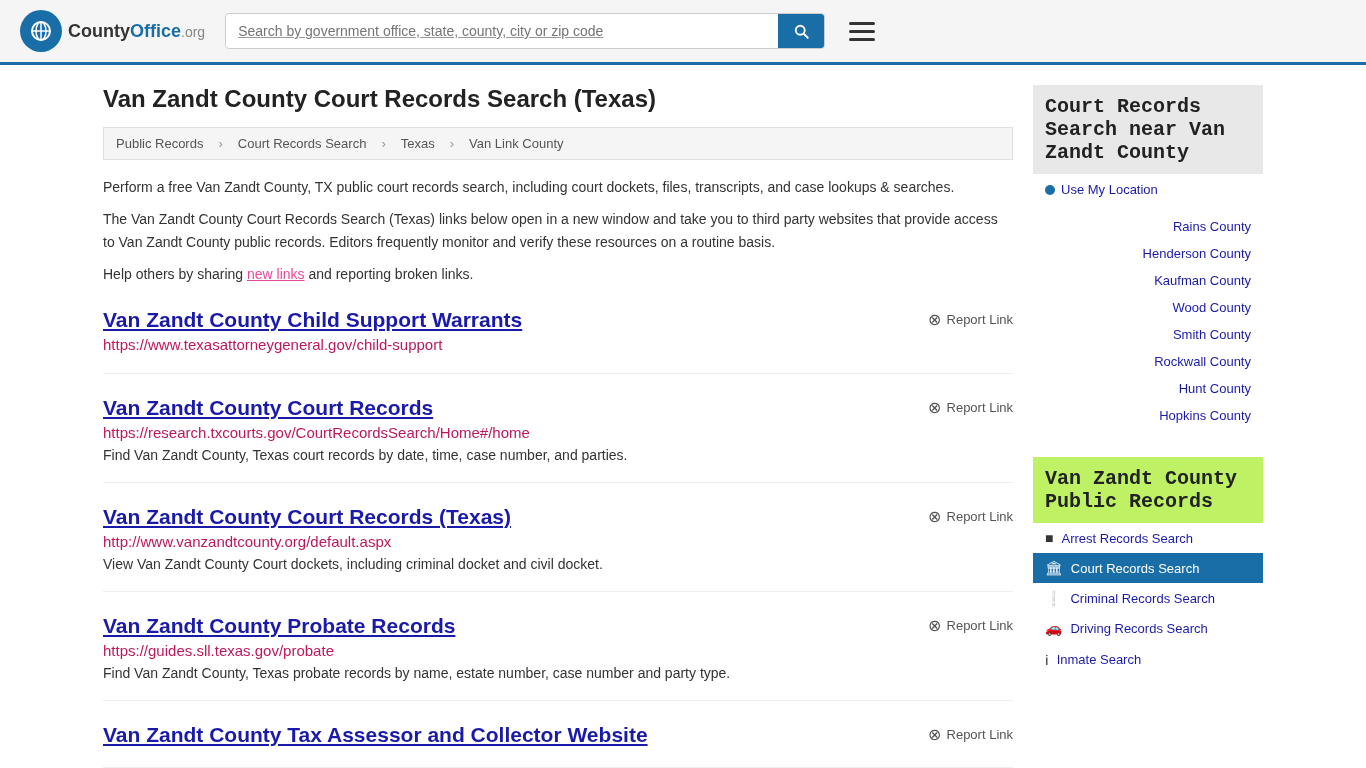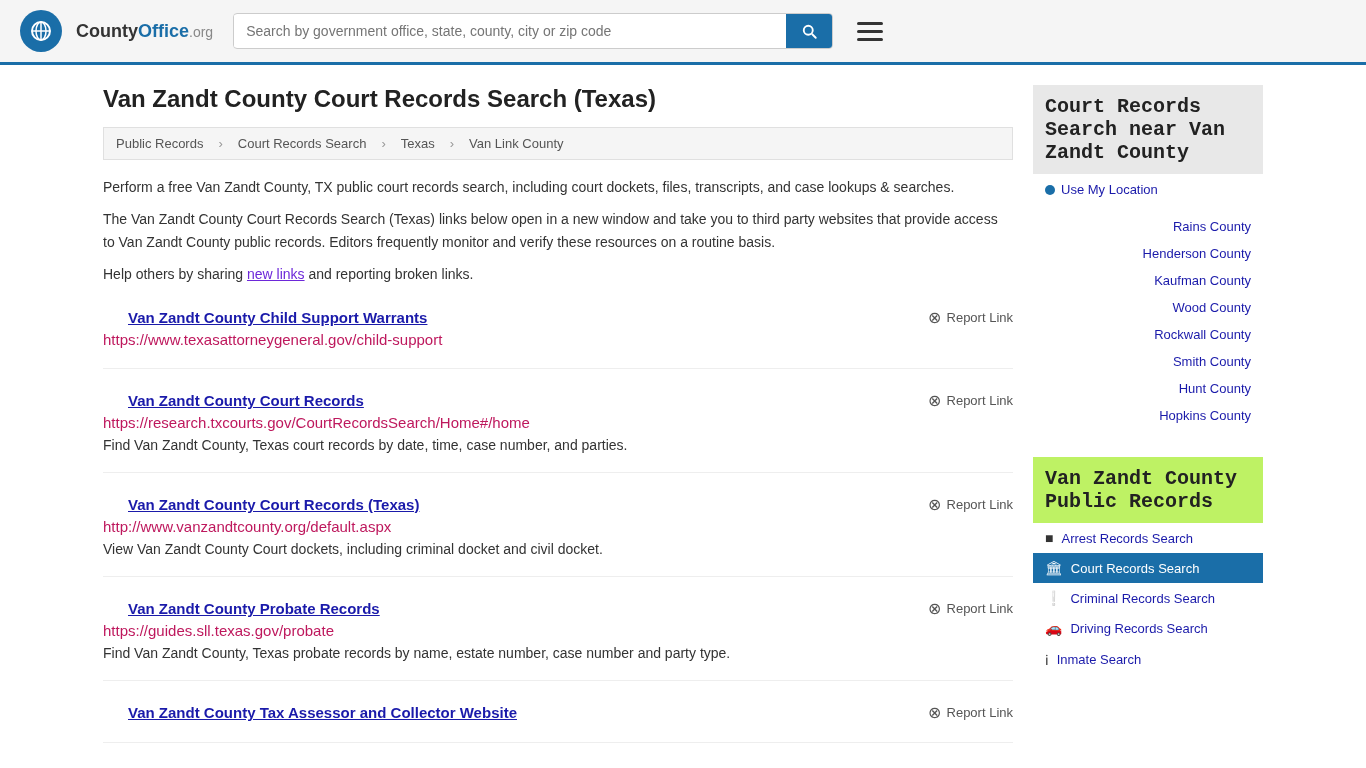--- a/index.html
+++ b/index.html
@@ -10,21 +10,21 @@
       background: #f5f5f5;
       border-bottom: 3px solid #1a6ea8;
       padding: 10px 20px;
       display: flex;
       align-items: center;
       gap: 20px;
     }
     .logo-area {
       display: flex;
       align-items: center;
-      gap: 14px;
+      gap: 6px;
       text-decoration: none;
     }
     .logo-circle {
       width: 42px;
       height: 42px;
       background: #1a6ea8;
       border-radius: 50%;
       display: flex;
       align-items: center;
       justify-content: center;
@@ -42,20 +42,21 @@
       overflow: hidden;
       background: white;
     }
     .search-input {
       flex: 1;
       padding: 8px 12px;
       border: none;
       outline: none;
       font-size: 14px;
       color: #999;
+      text-decoration: underline;
     }
     .search-btn {
       background: #1a6ea8;
       border: none;
       padding: 8px 14px;
       cursor: pointer;
       display: flex;
       align-items: center;
       justify-content: center;
     }
@@ -104,41 +105,40 @@
       color: #555;
       margin-bottom: 16px;
       display: flex;
       align-items: center;
       gap: 15px;
     }
     .breadcrumb a { color: #555; text-decoration: none; }
     .breadcrumb .sep { color: #999; }
 
     .description { font-size: 14px; color: #333; line-height: 1.6; margin-bottom: 10px; }
-    .description a { color: #6d28d9; }
+    .description a { color: #ec4899; }
 
     
     .result-item {
       margin-top: 22px;
       padding-bottom: 16px;
       border-bottom: 1px solid #eee;
     }
     .result-title-row {
       display: flex;
       align-items: center;
       justify-content: space-between;
       margin-bottom: 4px;
     }
     .result-title {
-      font-size: 15px;
+      font-size: 21px;
       font-weight: bold;
       color: #1a1aaa;
       text-decoration: underline;
       cursor: pointer;
-      margin-left: 25px;
     }
     .report-link {
       display: flex;
       align-items: center;
       gap: 5px;
       font-size: 13px;
       color: #555;
       cursor: pointer;
       white-space: nowrap;
     }
@@ -334,22 +334,22 @@
       <div class="sidebar-section-title">Court Records Search near Van Zandt County</div>
       <div class="use-my-location">
         <div class="location-dot"></div>
         <a href="#">Use My Location</a>
       </div>
       <div class="sidebar-list" id="nearby-counties-list">
           <div class="sidebar-list-item"><a href="#">Rains County</a></div>
           <div class="sidebar-list-item"><a href="#">Henderson County</a></div>
           <div class="sidebar-list-item"><a href="#">Kaufman County</a></div>
           <div class="sidebar-list-item"><a href="#">Wood County</a></div>
+          <div class="sidebar-list-item"><a href="#">Smith County</a></div>
           <div class="sidebar-list-item"><a href="#">Rockwall County</a></div>
-          <div class="sidebar-list-item"><a href="#">Smith County</a></div>
           <div class="sidebar-list-item"><a href="#">Hunt County</a></div>
           <div class="sidebar-list-item"><a href="#">Hopkins County</a></div>
         </div>
     </div>
 
     <div class="sidebar-section sidebar-public-records">
       <div class="sidebar-section-title">Van Zandt County Public Records</div>
       <div id="public-records-list">
           <div class="pub-rec-item">
     <span class="pub-rec-icon">■</span>

